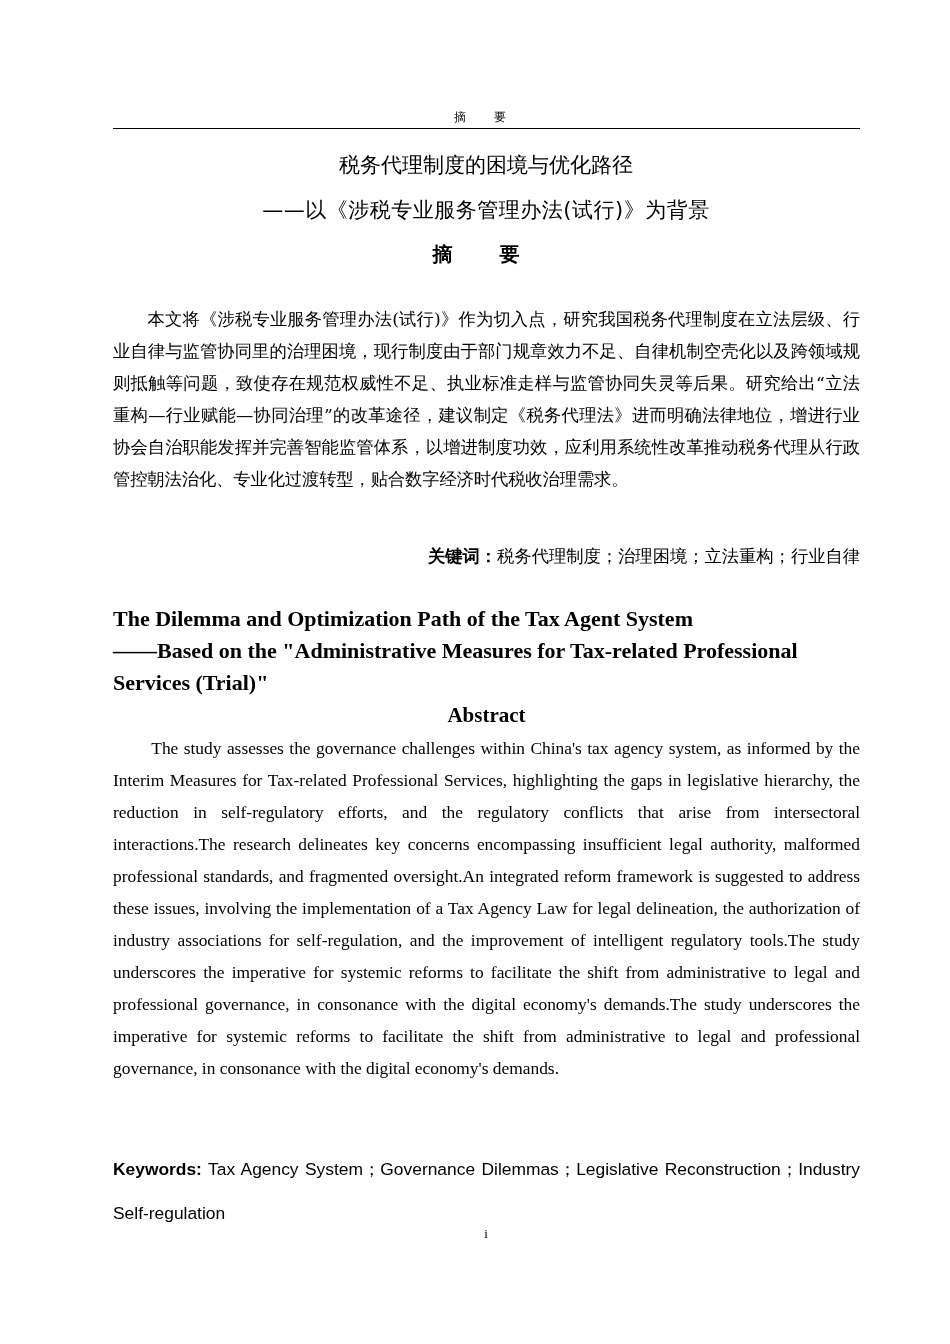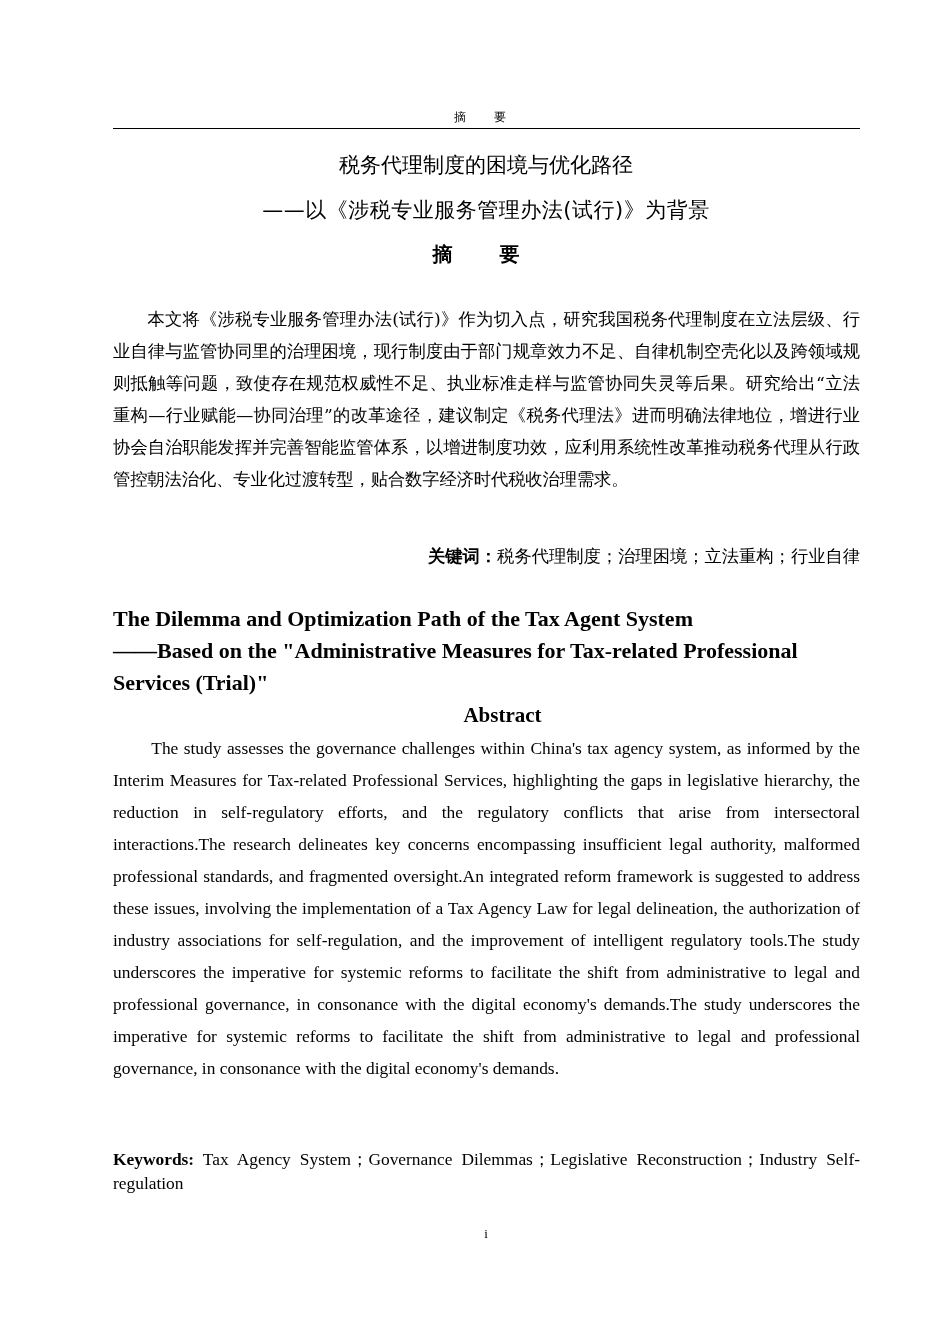--- a/index.html
+++ b/index.html
@@ -10,23 +10,23 @@
     .cn-title { left: 0; width: 972px; text-align: center; font-family: "DejaVu Sans", sans-serif; font-size: 21px; line-height: 26px; }
     .cn-title.t1 { top: 152px; }
     .cn-title.t2 { top: 197px; letter-spacing: 0.5px; }
     .cn-abs-head { top: 241px; left: 0; width: 972px; text-align: center; font-family: "DejaVu Sans", sans-serif; font-weight: bold; font-size: 20px; letter-spacing: 20px; line-height: 26px; }
     .cn-body { top: 287px; left: 113px; width: 747px; font-family: "DejaVu Serif", serif; font-size: 17.3px; line-height: 32px; text-align: justify; text-indent: 2em; letter-spacing: -0.1px; margin-top: 16px; }
     .cn-kw { top: 540px; left: 113px; width: 747px; font-size: 17.3px; line-height: 32px; }
     .cn-kw .lbl { font-family: "DejaVu Sans", sans-serif; font-weight: bold; }
     .en-title { left: 113px; width: 747px; text-align: left; font-family: "Liberation Serif", serif; font-weight: bold; font-size: 22px; line-height: 32px; }
     .en-title.t1 { top: 603px; }
     .en-title.t2 { top: 635px; }
-    .en-abs-head { top: 699px; left: 129px; width: 747px; text-align: center; font-family: "Liberation Serif", serif; font-weight: bold; font-size: 21px; line-height: 32px; }
+    .en-abs-head { top: 699px; left: 113px; width: 747px; text-align: center; font-family: "Liberation Serif", serif; font-weight: bold; font-size: 21px; line-height: 32px; }
     .en-body { top: 732px; left: 113px; width: 747px; font-family: Liberation Serif, serif; font-size: 17.4px; line-height: 32px; text-align: justify; text-indent: 2.2em; }
-    .en-kw { top: 1147px; left: 113px; width: 747px; font-family: Liberation Serif, serif; font-size: 17.4px; line-height: 24px; text-align: justify; }
+    .en-kw { top: 1147px; left: 113px; width: 747px; font-family: Liberation Sans, sans-serif; font-size: 17.4px; line-height: 44px; text-align: justify; }
     .en-kw .lbl { font-weight: bold; }
     .page-num { top: 1226px; left: 0; width: 972px; text-align: center; font-family: "Liberation Serif", serif; font-size: 13px; line-height: 16px; }
   </style>
 </head>
 <body>
 
 <div class="abs header-label">摘 要</div>
 <div class="abs header-rule"></div>
 
 <div class="abs cn-title t1">税务代理制度的困境与优化路径</div>

